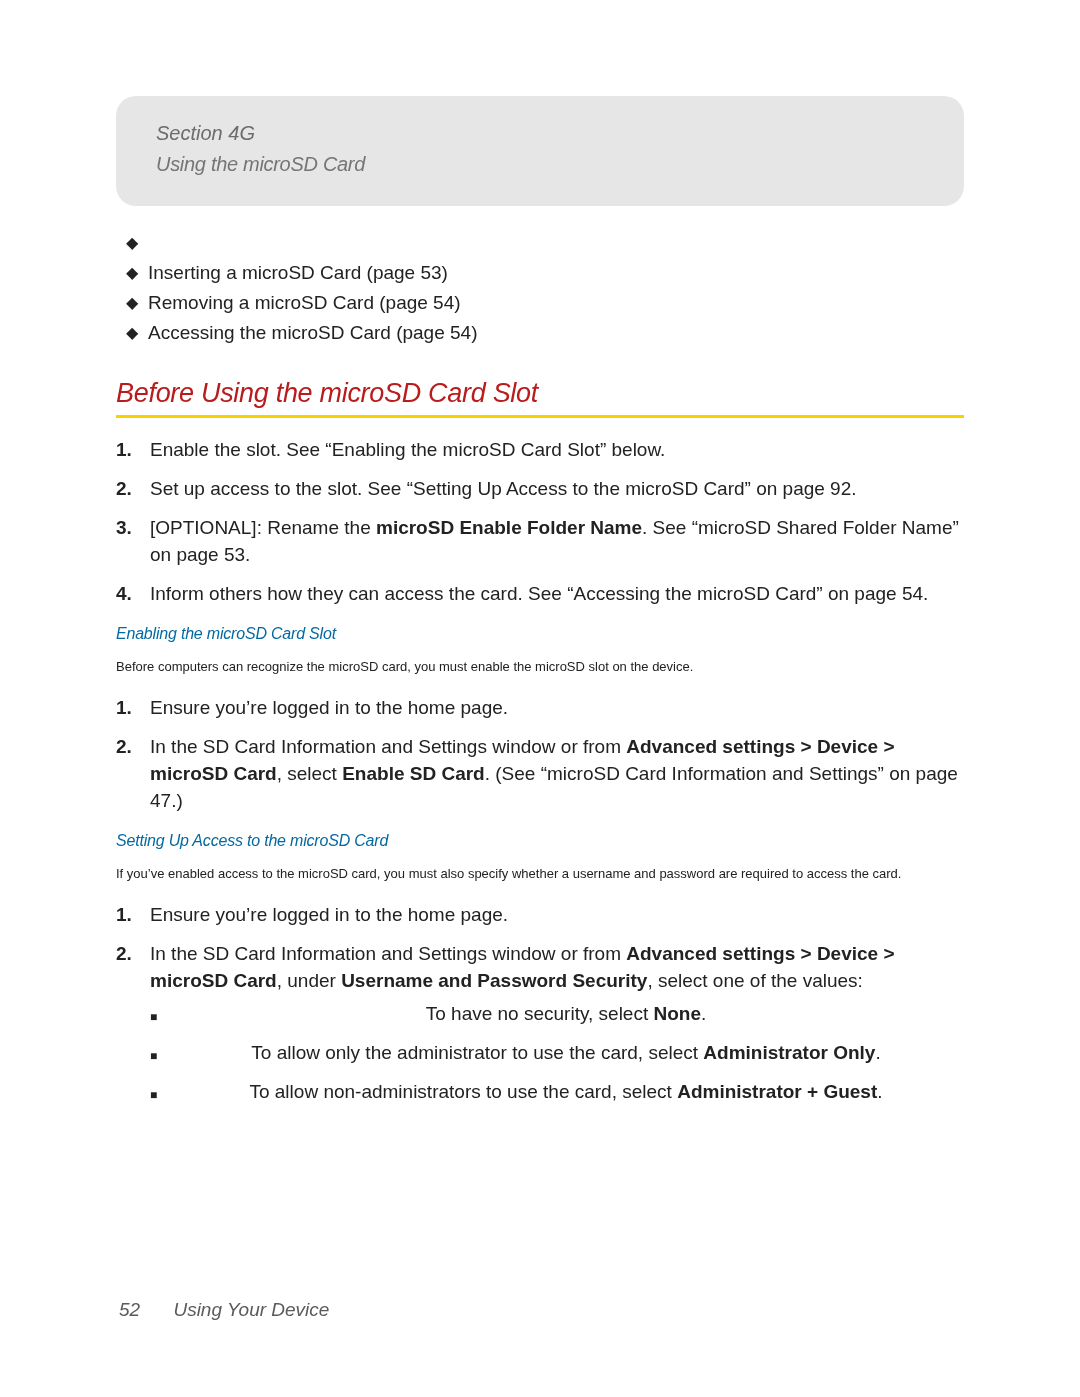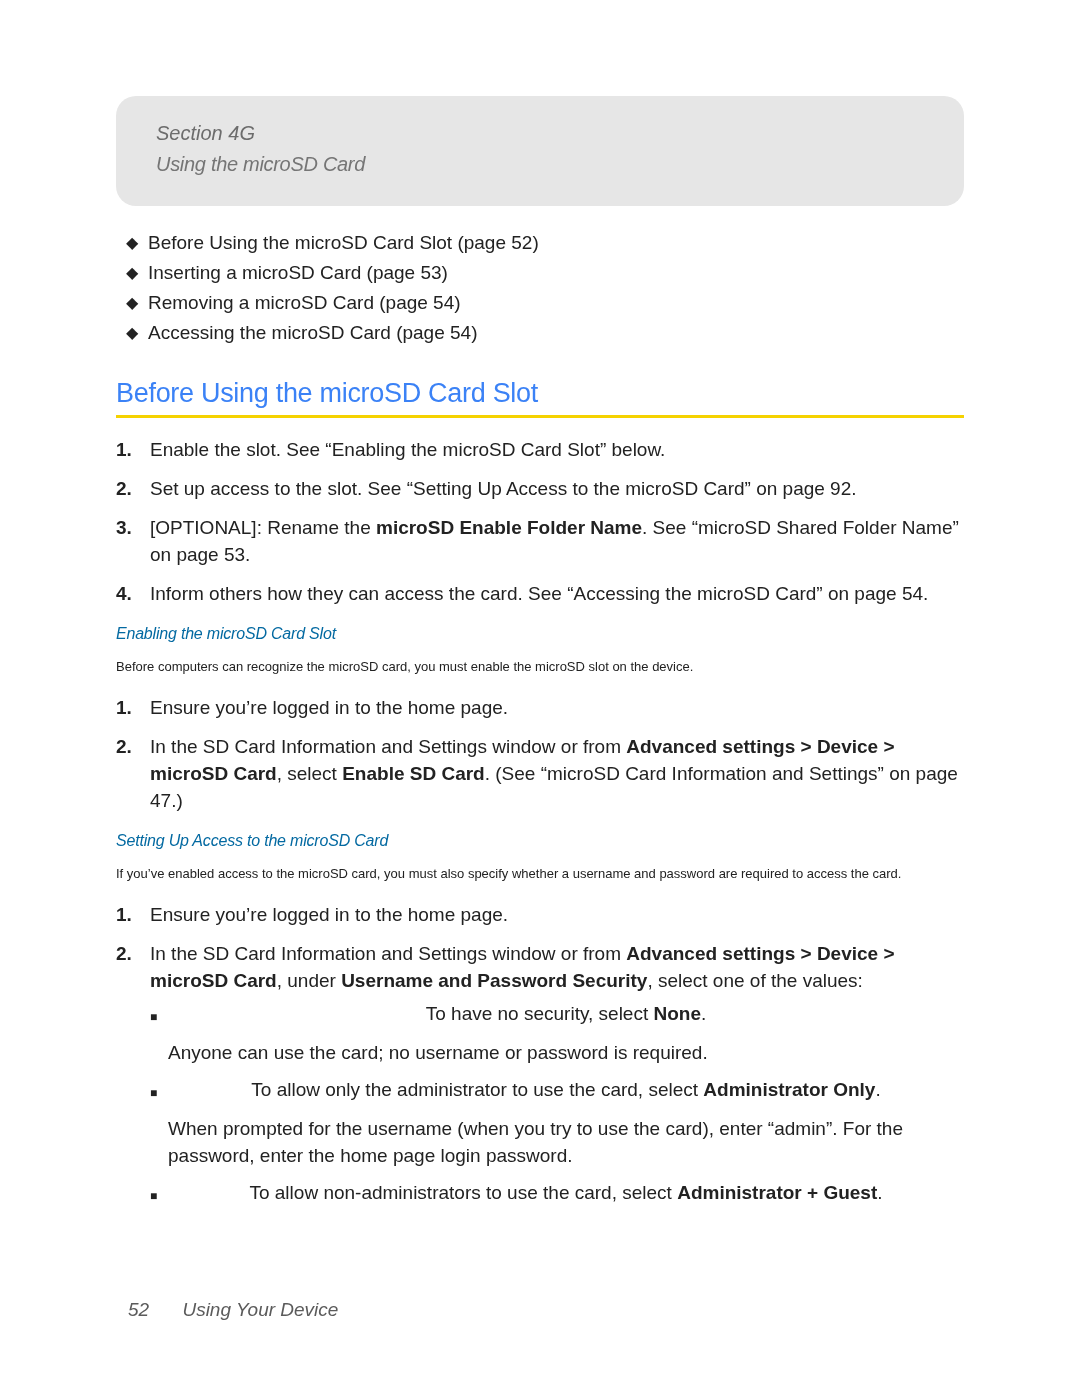--- a/index.html
+++ b/index.html
@@ -45,21 +45,22 @@
     font-size: 19px;
     line-height: 30px;
     color: #222;
   }
   .toc-line .bullet {
     width: 22px;
     font-size: 16px;
     color: #222;
   }
   .h2 {
-    color: #3b82f6;
+    font-style: italic;
+    color: #b91c1c;
     font-size: 27px;
     margin: 18px 0 6px 0;
     letter-spacing: -0.3px;
   }
   .rule {
     border-bottom: 3px solid #f5d200;
     margin-bottom: 18px;
   }
   .ol {
     counter-reset: step;
@@ -109,21 +110,21 @@
   }
   .sub-li .txt { flex: 1; text-align: center; }
   .sub-follow {
     font-size: 19px;
     line-height: 27px;
     margin: 0 0 10px 18px;
   }
   .footer {
     position: absolute;
     bottom: 76px;
-    left: 128px;
+    left: 119px;
     font-style: italic;
     color: #5b5b5b;
     font-size: 19px;
   }
   .footer .pnum {
     font-style: italic;
     margin-right: 28px;
   }
 </style>
 </head>
@@ -132,21 +133,20 @@
 <div class="page">
 
   <div class="section-header">
     <div class="section-label">Section 4G</div>
     <div class="section-title">Using the microSD Card</div>
   </div>
 
   <div class="toc">
     <div class="toc-line">
       <span class="bullet">◆</span>
-      <span>Before Using the microSD Card Slot (page 52)</span>
     </div>
     <div class="toc-line">
       <span class="bullet">◆</span>
       <span>Inserting a microSD Card (page 53)</span>
     </div>
     <div class="toc-line">
       <span class="bullet">◆</span>
       <span>Removing a microSD Card (page 54)</span>
     </div>
     <div class="toc-line">
@@ -208,29 +208,27 @@
       <div class="txt">
         <span>In the SD Card Information and Settings window or from </span><b>Advanced settings</b><b> &gt; </b><b>Device</b><b> &gt; </b><b>microSD Card</b><span>, under </span><b>Username and Password Security</b><span>, select one of the values:</span>
 
         <div class="sub-ul">
           <div class="sub-li">
             <span class="sq">■</span>
             <span class="txt">
               <span>To have no security, select </span><b>None</b><span>.</span>
             </span>
           </div>
-          <div class="sub-follow">Anyone can use the card; no username or password is required.</div>
 
           <div class="sub-li">
             <span class="sq">■</span>
             <span class="txt">
               <span>To allow only the administrator to use the card, select </span><b>Administrator Only</b><span>.</span>
             </span>
           </div>
-          <div class="sub-follow">When prompted for the username (when you try to use the card), enter “admin”. For the password, enter the home page login password.</div>
 
           <div class="sub-li">
             <span class="sq">■</span>
             <span class="txt">
               <span>To allow non-administrators to use the card, select </span><b>Administrator + Guest</b><span>.</span>
             </span>
           </div>
         </div>
 
       </div>

